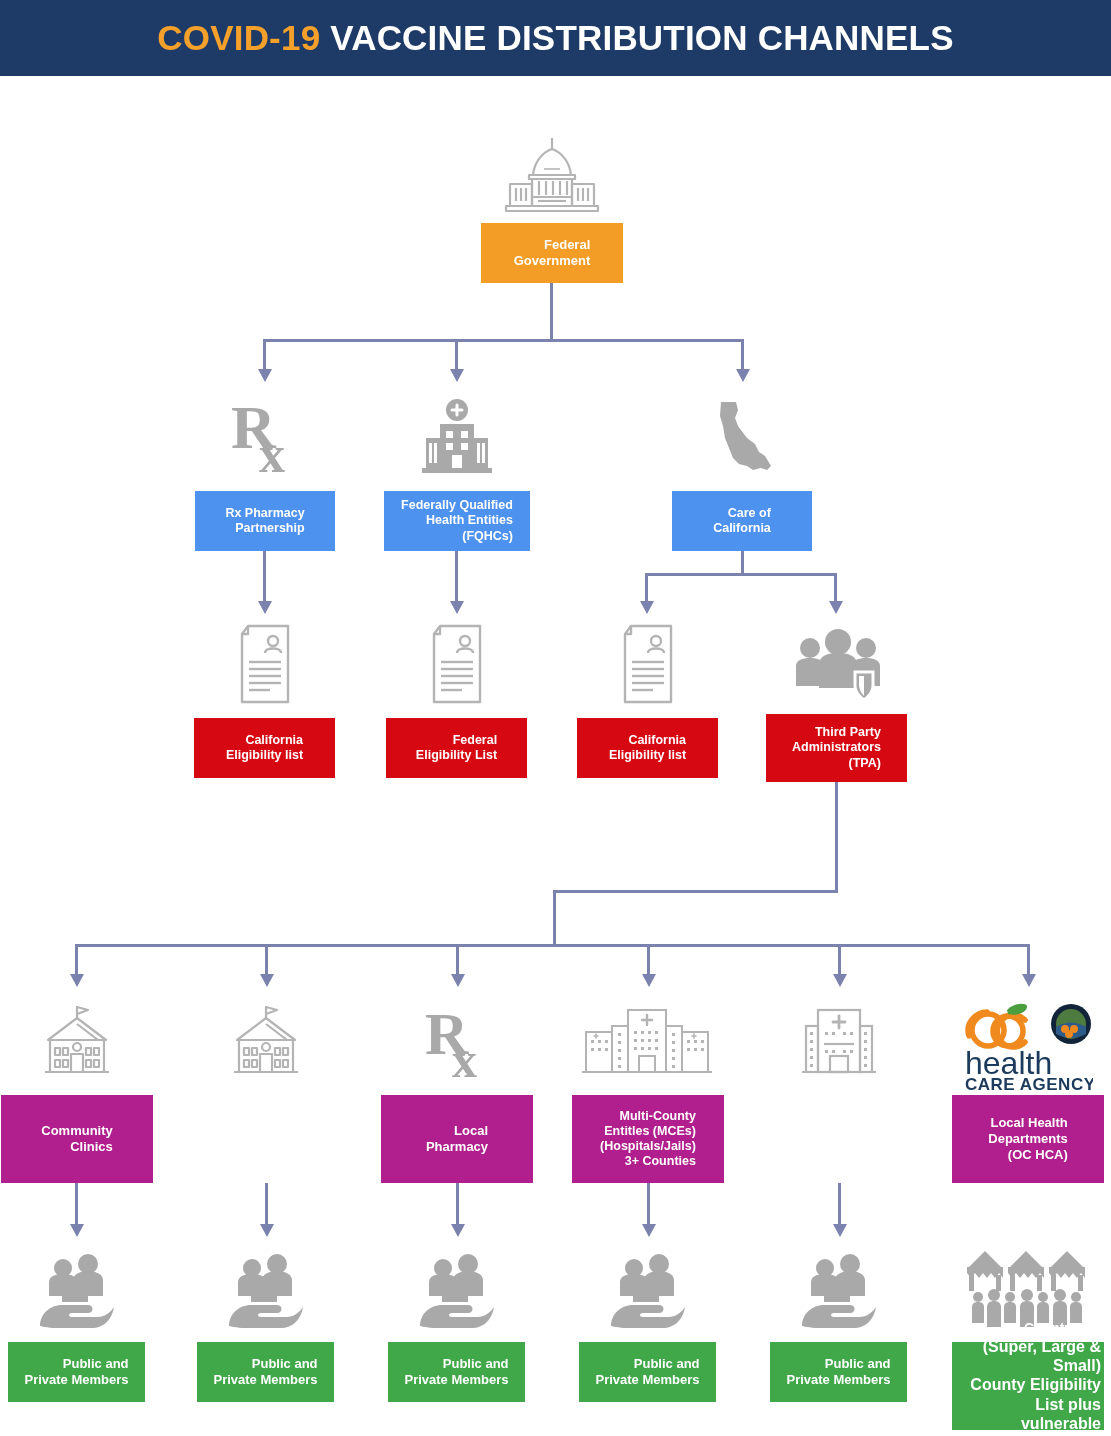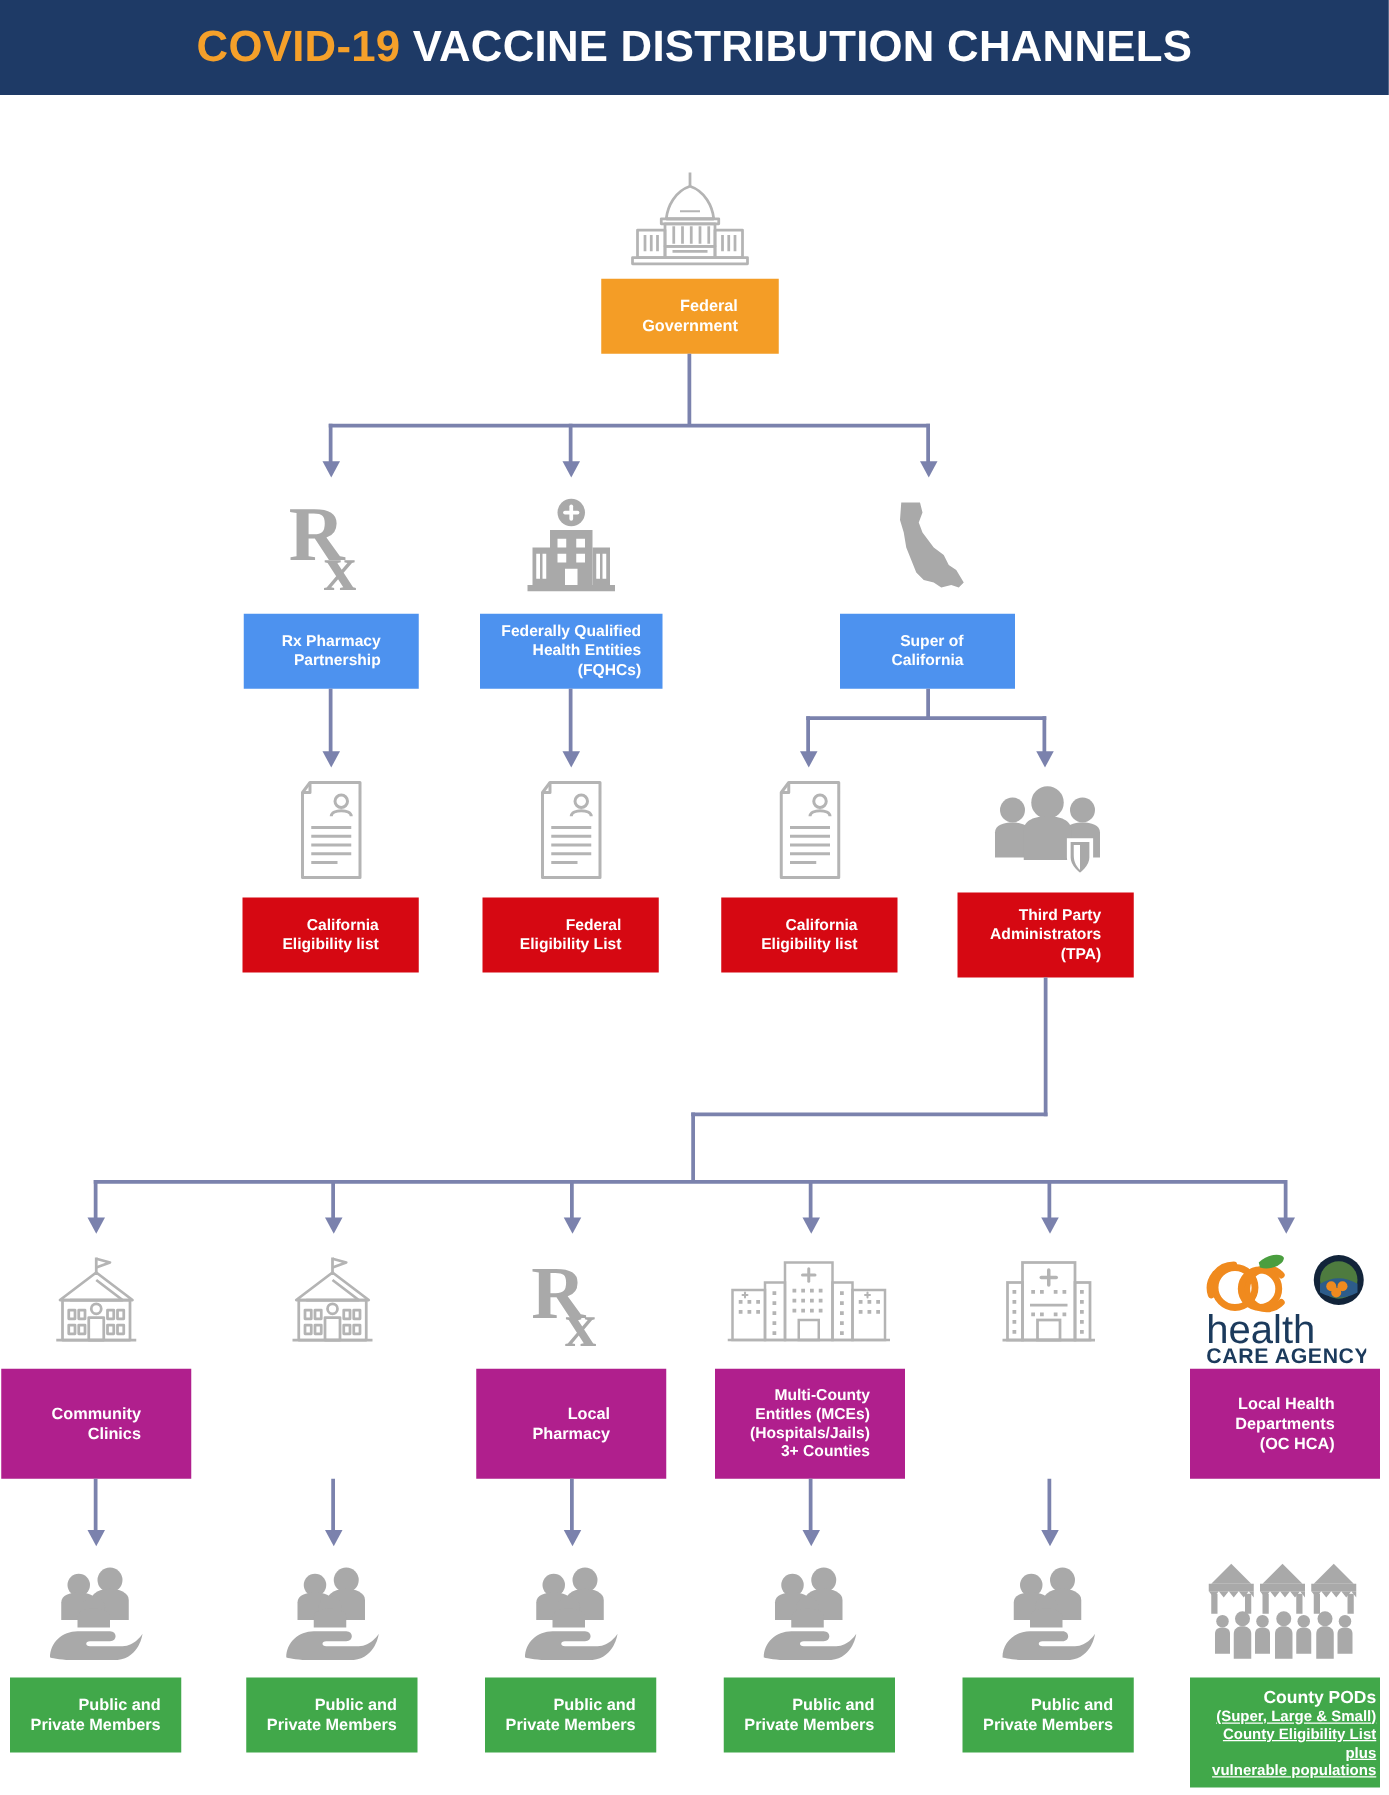--- a/index.html
+++ b/index.html
@@ -36,21 +36,21 @@
     box-sizing:border-box;
     padding:4px 3px;
   }
   .box.orange{background:#f49d26;}
   .box.blue{background:#4d92ef;}
   .box.red{background:#d60812;}
   .box.magenta{background:#b01f8d;}
   .box.green{background:#41a84a;}
 
   .lbl{display:block;}
-  .sub{display:block;font-size:12px;font-weight:bold;line-height:1.2;text-decoration:underline;}
+  .sub{display:block;font-size:16px;font-weight:bold;line-height:1.2;}
 
   
   .ln{position:absolute;background:#7b82ad;}
   .ln.v{width:3px;}
   .ln.h{height:3px;}
   .arrow{
     position:absolute;width:0;height:0;
     border-left:7px solid transparent;
     border-right:7px solid transparent;
     border-top:13px solid #7b82ad;
@@ -161,21 +161,21 @@
     </span>
   </div>
 
   <div class="icon-wrap" style="left:703px;top:398px;width:82px;height:80px;">
     <svg width="82" height="80" viewBox="0 0 82 80">
       <path fill="#a9a9a9" d="M18 4 L33 4 L35 12 L32 20 L35 28 L44 40 L52 46 L56 54 L62 58 L68 68 L64 72 L58 70 L50 72 L44 68 L36 66 L30 60 L26 50 L22 40 L20 28 L17 18 Z"></path>
     </svg>
   </div>
   <div class="box blue" style="left:672px;top:491px;width:140px;height:60px;font-size:12.5px;">
     <span>
-      <span class="lbl">Super of</span>
+      <span class="lbl">Care of</span>
       <span class="lbl">California</span>
     </span>
   </div>
 
   <div class="ln v" style="left:263px;top:551px;width:3px;height:52px;"></div>
   <div class="arrow" style="left:258px;top:601px;"></div>
 
   <div class="ln v" style="left:455px;top:551px;width:3px;height:52px;"></div>
   <div class="arrow" style="left:450px;top:601px;"></div>
 
@@ -634,20 +634,20 @@
           <path d="M74 78 L74 62 C74 58 77 57 80 57 C83 57 86 58 86 62 L86 78 Z"></path>
         <circle cx="97" cy="50" r="6"></circle>
           <path d="M90 82 L90 62 C90 58 93 56 97 56 C101 56 104 58 104 62 L104 82 Z"></path>
         <circle cx="113" cy="52" r="5"></circle>
           <path d="M107 78 L107 62 C107 58 110 57 113 57 C116 57 119 58 119 62 L119 78 Z"></path>
       </g>
     </svg>
   </div>
   <div class="box green" style="left:952px;top:1342px;width:152px;height:88px;font-size:14px;">
     <span>
-      <span class="lbl">County PODs</span>
+      <span class="lbl">County List</span>
       <span class="sub">(Super, Large &amp; Small)</span>
       <span class="sub">County Eligibility List plus</span>
       <span class="sub">vulnerable populations</span>
     </span>
   </div>
 
 </div>
 
 </body></html>

